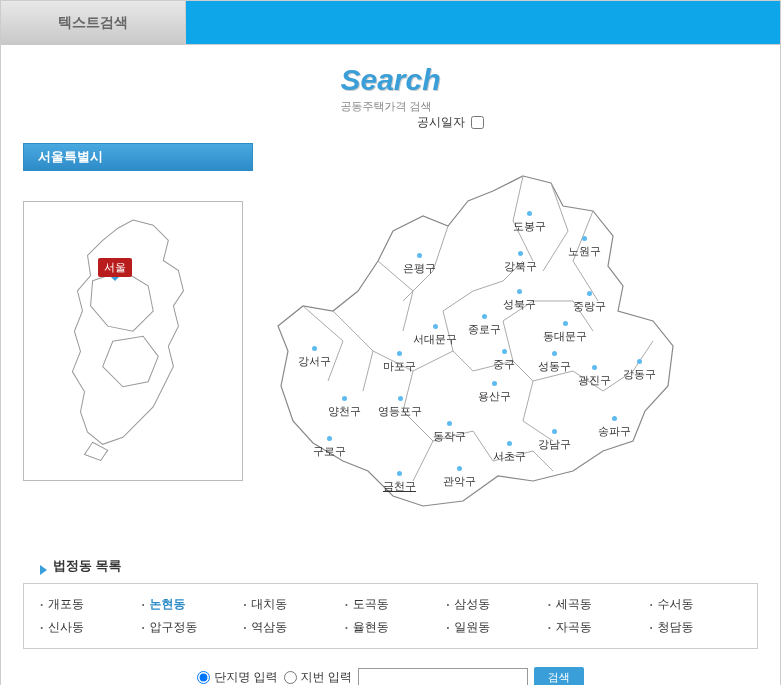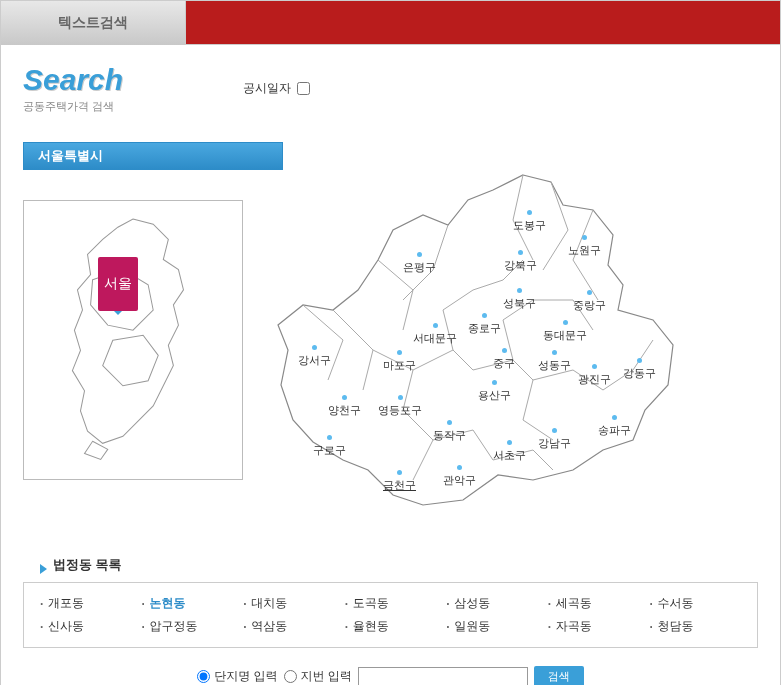--- a/index.html
+++ b/index.html
@@ -1,31 +1,31 @@
 <!DOCTYPE html>
 <html><head>
 <meta charset="utf-8">
 <style>
 * { box-sizing: border-box; margin: 0; padding: 0; }
 body { font-family: "Malgun Gothic", sans-serif; font-size: 12px; color: #333; background: #fff; }
 .container { width: 781px; border: 1px solid #ccc; }
-.tabs { display: flex; height: 44px; background: #b91c1c; border-bottom: 1px solid #ccc; }
+.tabs { display: flex; height: 44px; background: #0ea5e9; border-bottom: 1px solid #ccc; }
 .tab { width: 185px; height: 44px; display: flex; align-items: center; justify-content: center; font-size: 14px; font-weight: bold; cursor: pointer; border-right: 1px solid #ccc; }
 .tab-inactive { background: linear-gradient(#e8e8e8, #c8c8c8); color: #666; }
 .tab-active { background: linear-gradient(#5dbbef, #3a9fd8); color: #fff; border-top-left-radius: 4px; border-top-right-radius: 4px; }
 .content { padding: 18px 22px 20px 22px; }
-.search-header { display: flex; margin-bottom: 28px; }
+.search-header { display: flex; align-items: center; margin-bottom: 12px; flex-direction: column; }
 .search-title { font-size: 30px; font-weight: bold; font-style: italic; color: #3a9fd8; text-shadow: 1px 1px 0 #ccc; }
 .search-sub { font-size: 11px; color: #888; margin-top: 2px; }
 .notice-date { margin-left: 120px; display: flex; align-items: center; gap: 6px; font-size: 12px; }
-.region-bar { width: 260px; height: 28px; background: linear-gradient(#4aa8e0, #2d8cc8); color: #fff; font-weight: bold; display: flex; align-items: center; padding-left: 14px; font-size: 13px; border: 1px solid #2d8cc8; }
+.region-bar { width: 230px; height: 28px; background: linear-gradient(#4aa8e0, #2d8cc8); color: #fff; font-weight: bold; display: flex; align-items: center; padding-left: 14px; font-size: 13px; border: 1px solid #2d8cc8; }
 .maps-row { display: flex; gap: 30px; margin-top: 30px; align-items: flex-start; }
 .korea-box { width: 220px; height: 280px; border: 1px solid #bbb; position: relative; background: #fff; }
 .korea-outline { position: absolute; inset: 8px; }
-.seoul-label { position: absolute; left: 74px; top: 56px; background: #be185d; color: #fff; font-size: 14px; padding: 18px 6px; border-radius: 2px; }
+.seoul-label { position: absolute; left: 74px; top: 56px; background: #b91c1c; color: #fff; font-size: 11px; padding: 2px 6px; border-radius: 2px; }
 .seoul-label::after { content: ""; position: absolute; left: 50%; top: 100%; margin-left: -4px; border: 4px solid transparent; border-top-color: #3a9fd8; }
 .seoul-map { position: relative; width: 420px; height: 360px; margin-top: -30px; }
 .district { position: absolute; font-size: 11px; color: #333; white-space: nowrap; text-align: left; }
 .district .dot { width: 5px; height: 5px; background: #5dbbef; border-radius: 50%; display: block; margin: 0 auto 3px auto; }
 .section-title { margin-top: 26px; display: flex; align-items: flex-end; gap: 6px; font-weight: bold; font-size: 13px; color: #333; margin-left: 17px; }
 .arrow-icon { width: 0; height: 0; border-top: 5px solid transparent; border-bottom: 5px solid transparent; border-left: 7px solid #3a9fd8; }
 .dong-box { border: 1px solid #ccc; margin-top: 8px; padding: 12px 16px; }
 .dong-grid { display: grid; grid-template-columns: repeat(7, 1fr); row-gap: 6px; column-gap: 10px; }
 .dong-item { font-size: 12px; display: flex; align-items: center; gap: 4px; cursor: pointer; }
 .dong-item::before { content: "·"; color: #666; font-weight: bold; }

